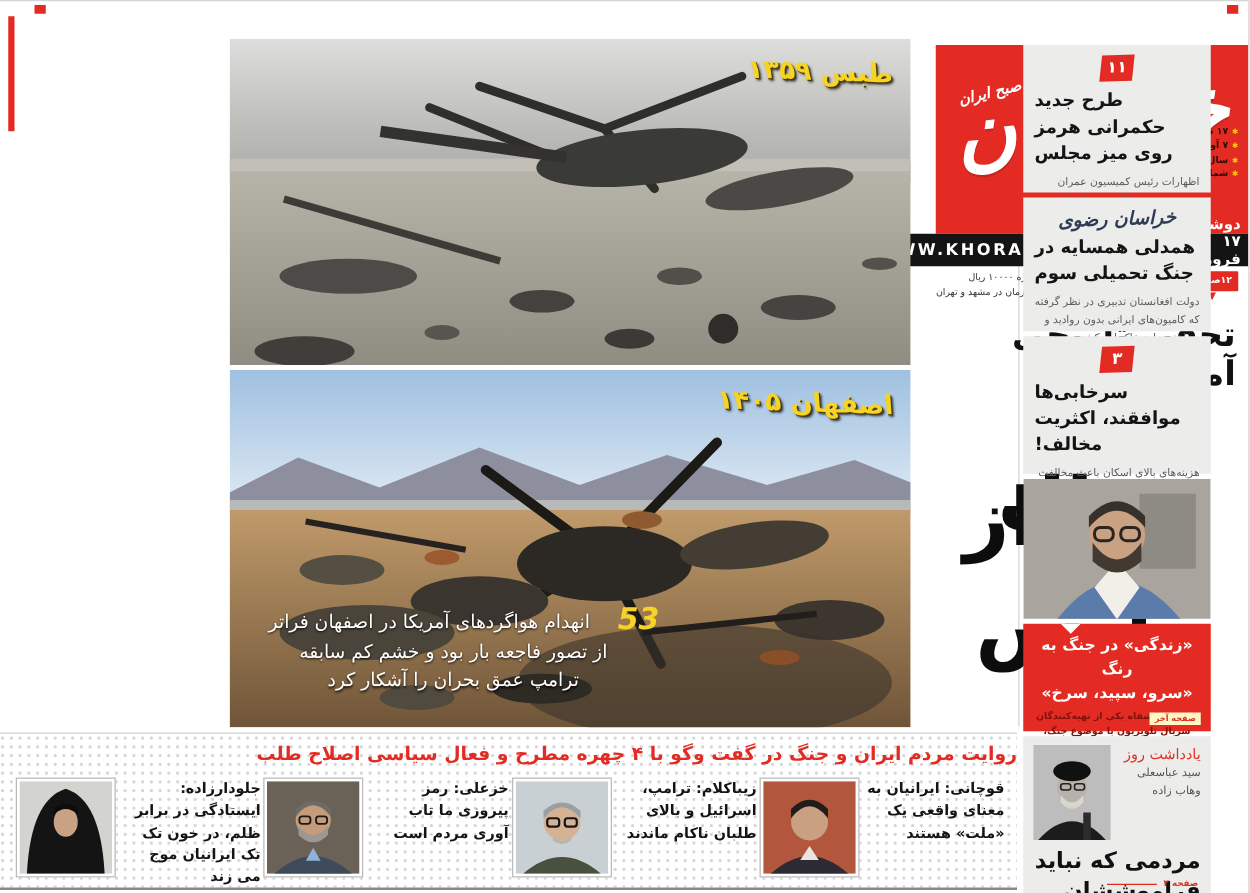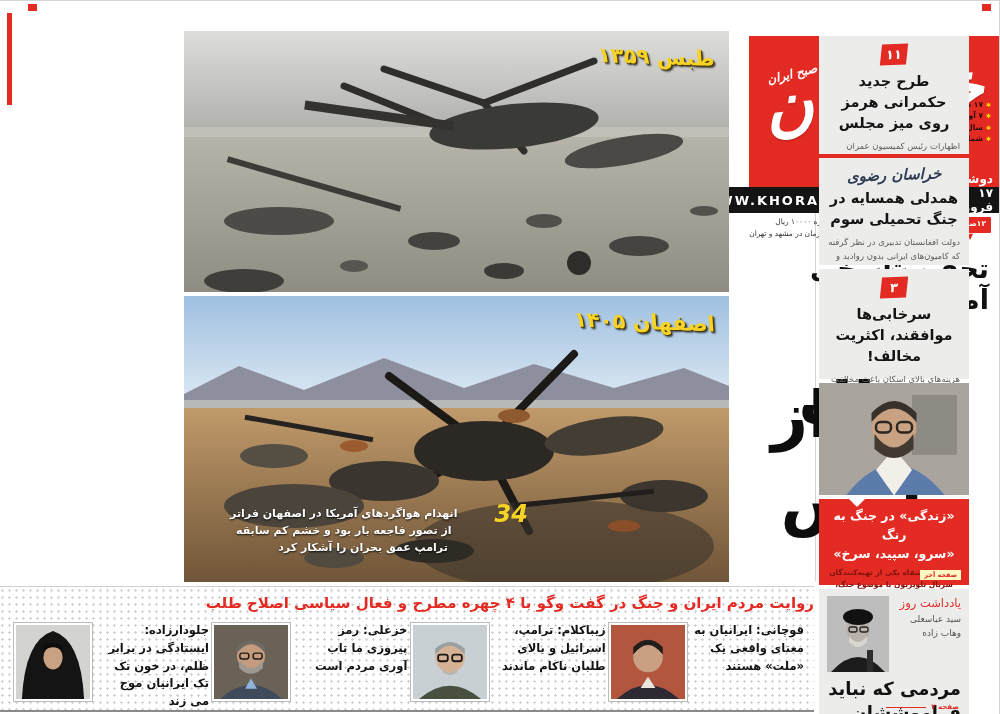--- a/index.html
+++ b/index.html
@@ -37,29 +37,29 @@
   
   .photo{position:absolute;right:270px;left:270px;overflow:hidden;}
   .photo1{top:30px;right:270px;width:545px;height:261px;left:auto;}
   .photo2{top:295px;right:270px;width:545px;height:286px;left:auto;}
   .photo-label{position:absolute;top:14px;right:14px;color:#f6d325;font-size:21px;font-weight:bold;
         transform:rotate(2deg) skewX(6deg);
         text-shadow:1px 1px 0 #4a3a08,2px 2px 2px rgba(0,0,0,.7);}
   .quote{position:absolute;bottom:26px;left:14px;width:330px;text-align:center;direction:rtl;}
   .quote-mark{color:#f6d325;font-size:24px;font-weight:bold;font-style:italic;float:right;
         line-height:.8;margin-left:5px;}
-  .quote-line{color:#fff;font-size:11px;font-weight:bold;line-height:1.55;
+  .quote-line{color:#fff;font-size:15px;font-weight:normal;line-height:1.55;
         text-shadow:0 1px 2px rgba(0,0,0,.9);}
   
   .side-box{position:absolute;left:820px;right:auto;width:150px;background:#ececeb;
         box-sizing:border-box;padding:8px 9px;}
   .sb1{top:35px;height:118px;} .sb2{top:157px;height:107px;} .sb3{top:268px;height:110px;}
   .side-badge{width:26px;height:21px;background:#e32b24;color:#fff;font-size:13px;font-weight:bold;
         text-align:center;line-height:21px;margin:0 auto 6px auto;transform:skewX(-8deg) rotate(-2deg);}
-  .side-title{font-size:14.5px;font-weight:bold;color:#141414;text-align:center;line-height:1.45;}
+  .side-title{font-size:14.5px;font-weight:bold;color:#141414;text-align:left;line-height:1.45;}
   .side-body{font-size:8.5px;color:#5c5c5c;text-align:right;line-height:1.7;margin-top:5px;}
   .section-cal{font-size:15px;font-weight:bold;font-style:italic;color:#2e3d55;text-align:center;
         margin-bottom:4px;transform:rotate(-2deg);}
   .side-photo{position:absolute;top:382px;left:820px;width:150px;height:112px;overflow:hidden;}
   .red-box{position:absolute;top:498px;left:820px;width:150px;height:86px;background:#e32b24;
         box-sizing:border-box;padding:8px 9px 6px 9px;}
   .red-notch{position:absolute;top:0;right:104px;width:0;height:0;border-left:8px solid transparent;
         border-right:8px solid transparent;border-top:8px solid #ffffff;}
   .red-title{color:#fff;font-size:12.5px;font-weight:bold;text-align:center;line-height:1.5;}
   .red-body{color:#7e120b;font-size:7.5px;font-weight:bold;text-align:center;line-height:1.6;margin-top:4px;}
@@ -208,21 +208,21 @@
       <ellipse cx="250" cy="255" rx="40" ry="12" fill="#2e2a24"></ellipse>
       <ellipse cx="150" cy="262" rx="30" ry="10" fill="#514a3e"></ellipse>
       <ellipse cx="330" cy="120" rx="16" ry="7" fill="#8f5a2f"></ellipse>
       <ellipse cx="170" cy="150" rx="14" ry="6" fill="#9b5b2f"></ellipse>
       <ellipse cx="440" cy="230" rx="16" ry="6" fill="#8a4f28"></ellipse>
       <rect x="60" y="130" width="130" height="5" fill="#262220" transform="rotate(10 125 132)"></rect>
       <rect x="330" y="200" width="140" height="5" fill="#211e1b" transform="rotate(-6 400 202)"></rect>
     </svg>
     <div class="photo-label">اصفهان ۱۴۰۵</div>
     <div class="quote">
-      <span class="quote-mark">34</span>
+      <span class="quote-mark">53</span>
       <div class="quote-line">انهدام هواگردهای آمریکا در اصفهان فراتر</div>
       <div class="quote-line">از تصور فاجعه بار بود و خشم کم سابقه</div>
       <div class="quote-line">ترامپ عمق بحران را آشکار کرد</div>
     </div>
   </div>
 
   <div class="side-box sb1">
     <div class="side-badge">۱۱</div>
     <div class="side-title">طرح جدید حکمرانی هرمز روی میز مجلس</div>
     <div class="side-body">اظهارات رئیس کمیسیون عمران نشان می‌دهد شکل تازه حکمرانی بر تنگه به مرحله تدوین و طراحی نهایی رسیده است</div>

